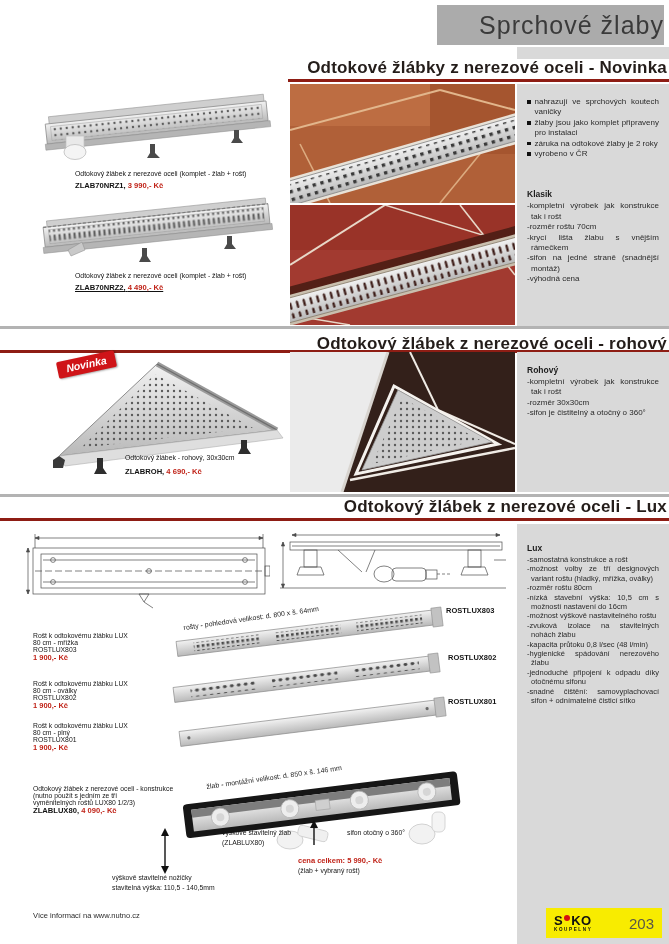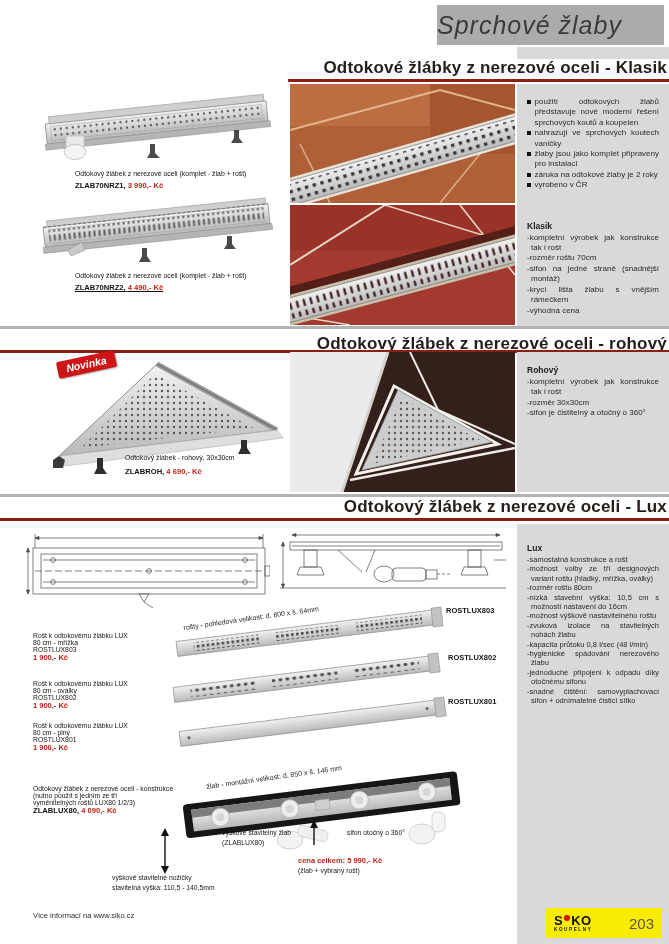--- a/index.html
+++ b/index.html
@@ -1,21 +1,21 @@
 <!DOCTYPE html>
 <html><head>
 <meta charset="utf-8">
 <style>
   html,body{margin:0;padding:0;background:#fff;}
   #page{position:relative;width:669px;height:944px;background:#ffffff;overflow:hidden;
         font-family:"Liberation Sans",sans-serif;color:#1c1c1c;}
   .abs{position:absolute;}
 
   
-  .header-box{background:#ababab;text-align:left;font-style:italic;}
+  .header-box{background:#ababab;text-align:right;}
   .header-title{font-size:25px;line-height:40px;color:#3a3a3a;letter-spacing:1px;font-weight:400;}
   .underlap{background:#d9d9d9;}
 
   
   .sec-title{right:2px;text-align:right;font-size:17px;font-weight:bold;color:#241d1a;
              letter-spacing:.2px;white-space:nowrap;}
   .rule-red{background:#8e1d14;height:3px;}
   .rule-gray{background:#b3b3b3;height:3px;}
 
   
@@ -55,21 +55,21 @@
 </head>
 <body>
 
 <div id="page">
 
   <div class="abs header-box" style="left:437px;top:5px;width:227px;height:40px;">
     <div class="header-title">Sprchové žlaby</div>
   </div>
   <div class="abs underlap" style="left:517px;top:47px;width:152px;height:12px;"></div>
 
-  <div class="abs sec-title" style="top:58px;">Odtokové žlábky z nerezové oceli - Klasik</div>
+  <div class="abs sec-title" style="top:58px;">Odtokové žlábky z nerezové oceli - Novinka</div>
   <div class="abs rule-red" style="left:288px;top:79px;width:381px;"></div>
 
   <svg class="abs" style="left:22px;top:86px;" width="262" height="82" viewBox="0 0 262 82">
     <defs>
       <linearGradient id="gsteel" x1="0" y1="0" x2="0" y2="1">
         <stop offset="0" stop-color="#f2f2f2"></stop>
           <stop offset="1" stop-color="#b9b9b9"></stop>
       </linearGradient>
       <pattern id="pdots" width="6" height="6" patternUnits="userSpaceOnUse">
         <circle cx="3" cy="3" r="1.2" fill="#5a5a5a"></circle>
@@ -150,24 +150,20 @@
     <g transform="rotate(-15 112 70)">
       <rect x="-35" y="52" width="310" height="10" fill="#531f16"></rect>
       <rect x="-35" y="60" width="310" height="30" fill="#c9bfae"></rect>
       <rect x="-30" y="63" width="300" height="24" fill="url(#gsteel)" stroke="#8a7f6e" stroke-width="0.8"></rect>
       <rect x="-24" y="66" width="288" height="18" fill="url(#pslot)"></rect>
     </g>
   </svg>
 
   <div class="abs panel" style="left:517px;top:84px;width:152px;height:243px;">
     <ul class="flat side-text">
-      <li class="bullet-row">
-          <span class="bullet-sq"></span>
-          <span>použití odtokových žlabů představuje nové moderní řešení sprchových koutů a koupelen</span>
-        </li>
       <li class="bullet-row">
           <span class="bullet-sq"></span>
           <span>nahrazují ve sprchových koutech vaničky</span>
         </li>
       <li class="bullet-row">
           <span class="bullet-sq"></span>
           <span>žlaby jsou jako komplet připraveny pro instalaci</span>
         </li>
       <li class="bullet-row">
           <span class="bullet-sq"></span>
@@ -175,22 +171,22 @@
         </li>
       <li class="bullet-row">
           <span class="bullet-sq"></span>
           <span>vyrobeno v ČR</span>
         </li>
     </ul>
     <div class="subhead" style="margin-top:30px;">Klasik</div>
     <ul class="flat side-text">
       <li class="feature">-kompletní výrobek jak konstrukce tak i rošt</li>
       <li class="feature">-rozměr roštu 70cm</li>
+      <li class="feature">-krycí lišta žlabu s vnějším rámečkem</li>
       <li class="feature">-sifon na jedné straně (snadnější montáž)</li>
-      <li class="feature">-krycí lišta žlabu s vnějším rámečkem</li>
       <li class="feature">-výhodná cena</li>
     </ul>
   </div>
 
   <div class="abs rule-gray" style="left:0;top:326px;width:669px;"></div>
   <div class="abs sec-title" style="top:334px;text-decoration:underline;">Odtokový žlábek z nerezové oceli - rohový</div>
   <div class="abs rule-red" style="left:0;top:350px;width:669px;"></div>
 
   <svg class="abs" style="left:45px;top:358px;" width="240" height="118" viewBox="0 0 240 118">
     <polygon points="112,6 232,72 14,98" fill="url(#gsteel)" stroke="#8d8d8d" stroke-width="1"></polygon>
@@ -399,15 +395,15 @@
           <span>S</span>
             <span class="brand-dot"></span>
             <span>KO</span>
         </div>
         <div class="brand-sub">KOUPELNY</div>
       </div>
       <div class="page-num">203</div>
     </div>
   </div>
 
-  <div class="abs footer-info" style="left:33px;top:911px;">Více informací na www.siko.cz</div>
+  <div class="abs footer-info" style="left:33px;top:911px;">Více informací na www.nutno.cz</div>
 
 </div>
 
 </body></html>

